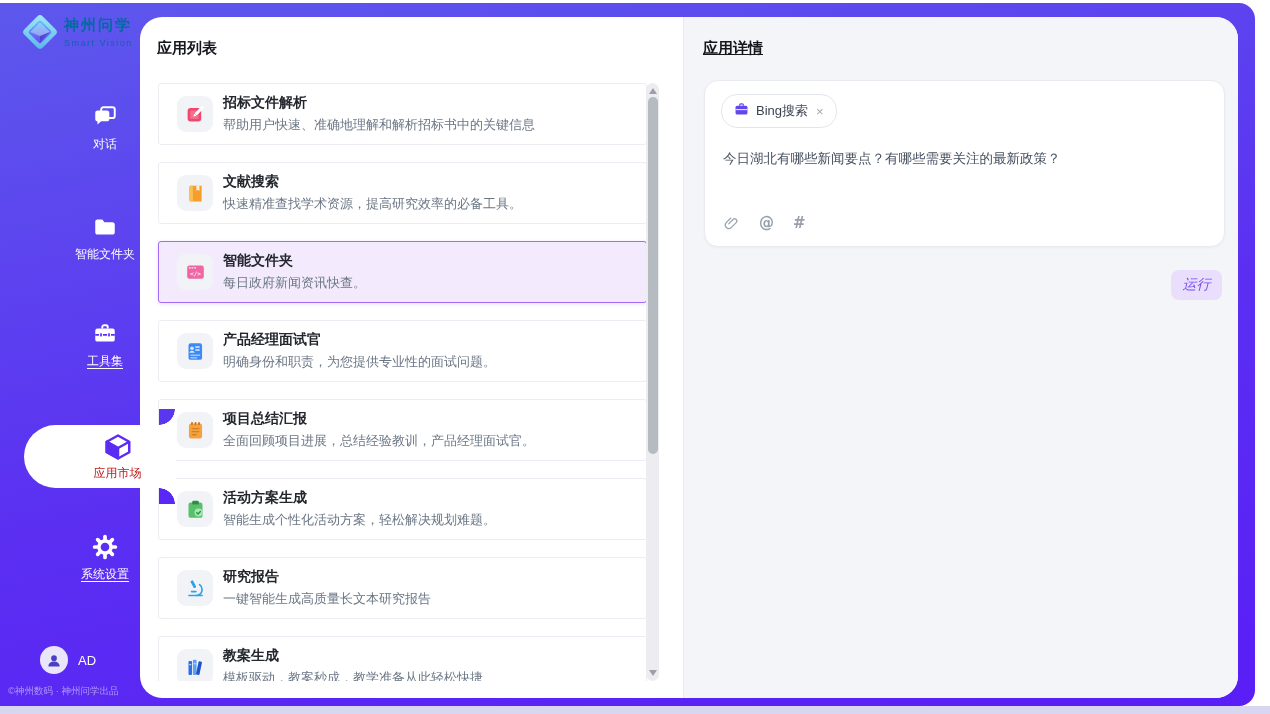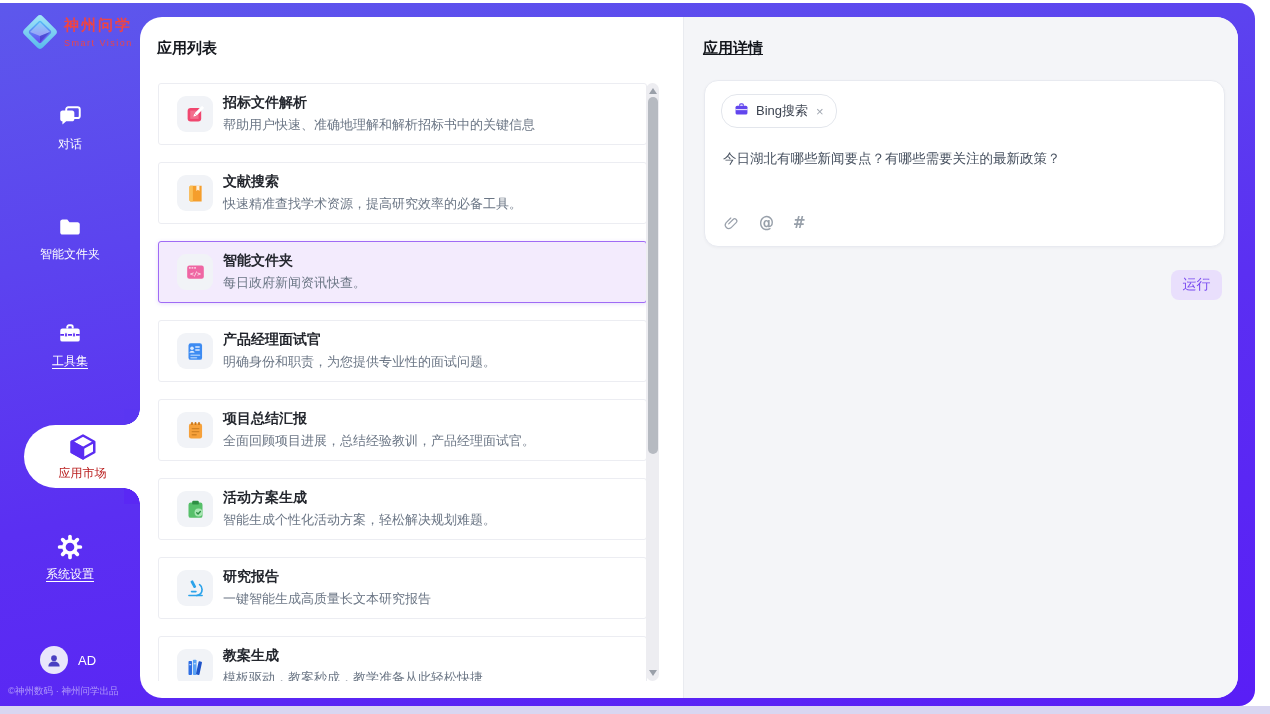--- a/index.html
+++ b/index.html
@@ -9,26 +9,26 @@
   
   .frame{position:absolute;left:0;top:3px;width:1255px;height:703px;
          background:linear-gradient(168deg,#5d58ec 0%,#5b2ff2 55%,#591ef6 100%);
          border-radius:0 16px 16px 0;}
   .bottom-strip{position:absolute;left:0;top:706px;width:1270px;height:8px;background:#d9d6f1;}
 
   
   .sidebar{position:absolute;left:0;top:0;width:140px;height:706px;z-index:6;}
   .logo{position:absolute;left:20px;top:12px;display:flex;align-items:center;}
   .logo-icon{width:40px;height:40px;}
-  .logo-text{margin-left:4px;color:#ef4444;}
+  .logo-text{margin-left:4px;color:#0369a1;}
   .logo-title{font-size:15px;font-weight:bold;letter-spacing:2px;}
   .logo-sub{font-size:9px;letter-spacing:1.5px;margin-top:3px;opacity:.95;}
 
   .nav-item{position:absolute;left:0;width:140px;display:flex;flex-direction:column;
-            align-items:center;cursor:pointer;}
+            align-items:center;cursor:pointer;padding-left:35px;}
   .nav-item .nav-ic{width:26px;height:26px;display:block;}
   .nav-item .nav-ic svg{width:100%;height:100%;}
   .nav-label{margin-top:6px;font-size:12px;color:#ffffff;}
   .nav-label.underlined{text-decoration:underline;text-underline-offset:3px;}
 
   .nav-item.active{left:24px;width:117px;height:63px;background:#ffffff;
                    border-radius:32px 0 0 32px;justify-content:center;z-index:7;}
   .nav-item.active .nav-ic{width:30px;height:30px;}
   .nav-item.active .nav-label{color:#b91c1c;margin-top:3px;}
   .nav-item.active::before{content:'';position:absolute;right:0;top:-16px;width:17px;height:16px;
@@ -87,21 +87,21 @@
   .chip svg{width:15px;height:15px;}
   .chip-label{margin-left:7px;font-size:13px;color:#3c4350;}
   .chip-close{margin-left:8px;font-size:13px;color:#a0a6b0;cursor:pointer;line-height:1;}
   .prompt-text{position:absolute;left:18px;top:69px;right:16px;font-size:13.5px;color:#46505f;}
   .composer{position:absolute;left:18px;bottom:14px;display:flex;align-items:center;gap:19px;}
   .composer .c-ic{display:flex;align-items:center;justify-content:center;cursor:pointer;}
   .composer svg{width:17px;height:17px;}
   .txt-ic{font-size:15px;color:#98a0aa;font-weight:bold;font-family:"DejaVu Sans",sans-serif;}
   .run-btn{position:absolute;left:487px;top:253px;width:51px;height:30px;background:#e9dffc;
            border-radius:8px;display:flex;align-items:center;justify-content:center;
-           font-size:14px;color:#7a4cf0;cursor:pointer;}
+           font-size:14px;color:#7a4cf0;cursor:pointer;font-style:italic;}
 </style>
 </head>
 <body>
 
 <div class="frame"></div>
 <div class="bottom-strip"></div>
 
 <div class="panel">
   <div class="section-title list-title">应用列表</div>
   <div class="list-viewport">

